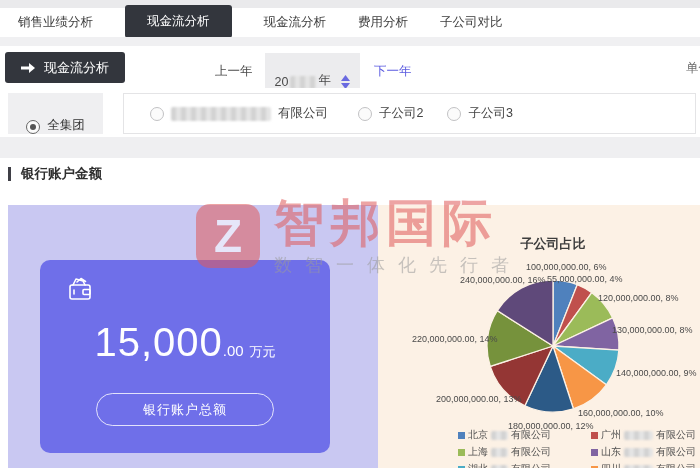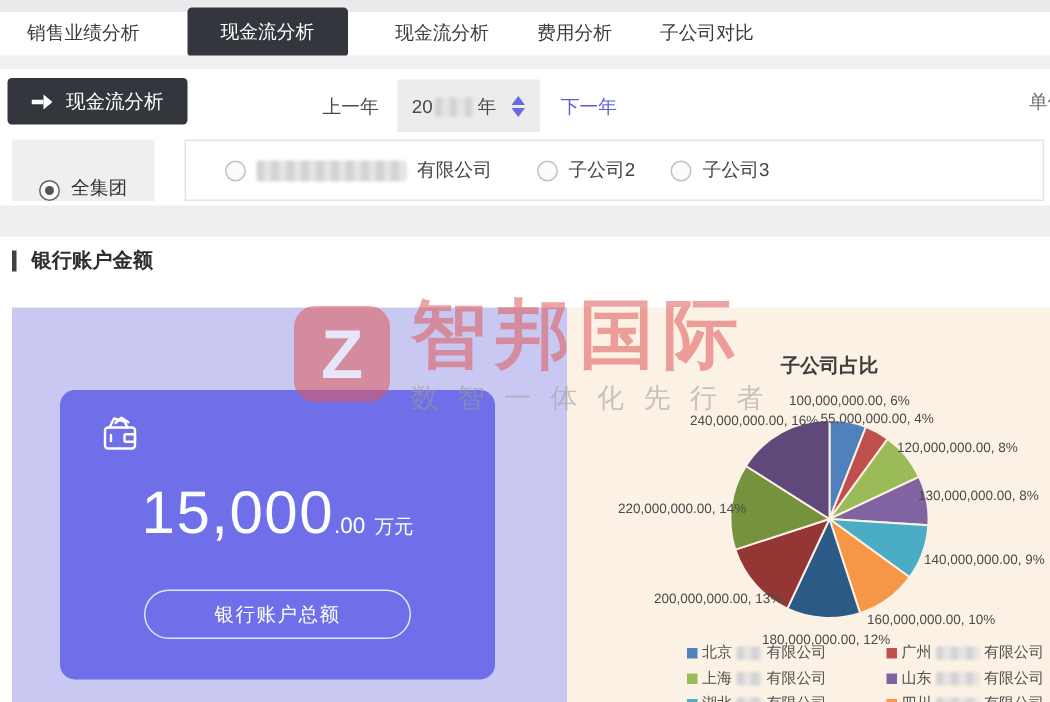--- a/index.html
+++ b/index.html
@@ -12,21 +12,21 @@
   #tabs{display:flex;gap:32px;padding-left:18px;align-items:flex-start;}
   .tab{line-height:29px;font-size:12.5px;color:#3c3c3c;white-space:nowrap;cursor:pointer;}
   .tab.active{background:#33363d;color:#fff;border-radius:3px;line-height:17px;padding:8px 22px;margin-top:-3px;}
   .graybar1{position:absolute;left:0;top:37px;width:700px;height:9px;background:#f0f0f2;}
 
   
   .toolbar{position:absolute;left:0;top:46px;width:700px;height:42px;background:#fff;}
   .section-btn{position:absolute;left:5px;top:6px;height:31px;background:#33363d;color:#fff;
     display:flex;align-items:center;gap:9px;padding:0 16px;border-radius:3px;font-size:13px;cursor:pointer;}
   .year-group{position:absolute;left:215px;top:7px;display:flex;align-items:center;font-size:12.5px;color:#4a4a4a;}
-  .year-select{background:#ececee;height:36px;display:flex;align-items:center;padding:0 10px;margin-left:12px;cursor:pointer;}
+  .year-select{background:#ececee;height:36px;display:flex;align-items:flex-end;padding:0 10px;margin-left:12px;cursor:pointer;}
   .year-select .spin{margin-left:10px;display:flex;flex-direction:column;gap:2px;}
   .next-year{color:var(--link-blue,#5b5be0);margin-left:14px;cursor:pointer;}
   .prev-year{cursor:pointer;}
   .unit-label{position:absolute;right:-11px;top:14px;font-size:12.5px;color:#6d6d6d;white-space:nowrap;}
 
   
   .filterrow{position:absolute;left:0;top:88px;width:700px;height:49px;background:#fff;}
   .group-box{position:absolute;left:8px;top:5px;width:95px;height:41px;background:#efeff1;
     display:flex;align-items:flex-end;justify-content:center;gap:7px;font-size:12.5px;color:#333;cursor:pointer;}
   .company-box{position:absolute;left:123px;top:5px;right:4px;height:41px;background:#fff;

